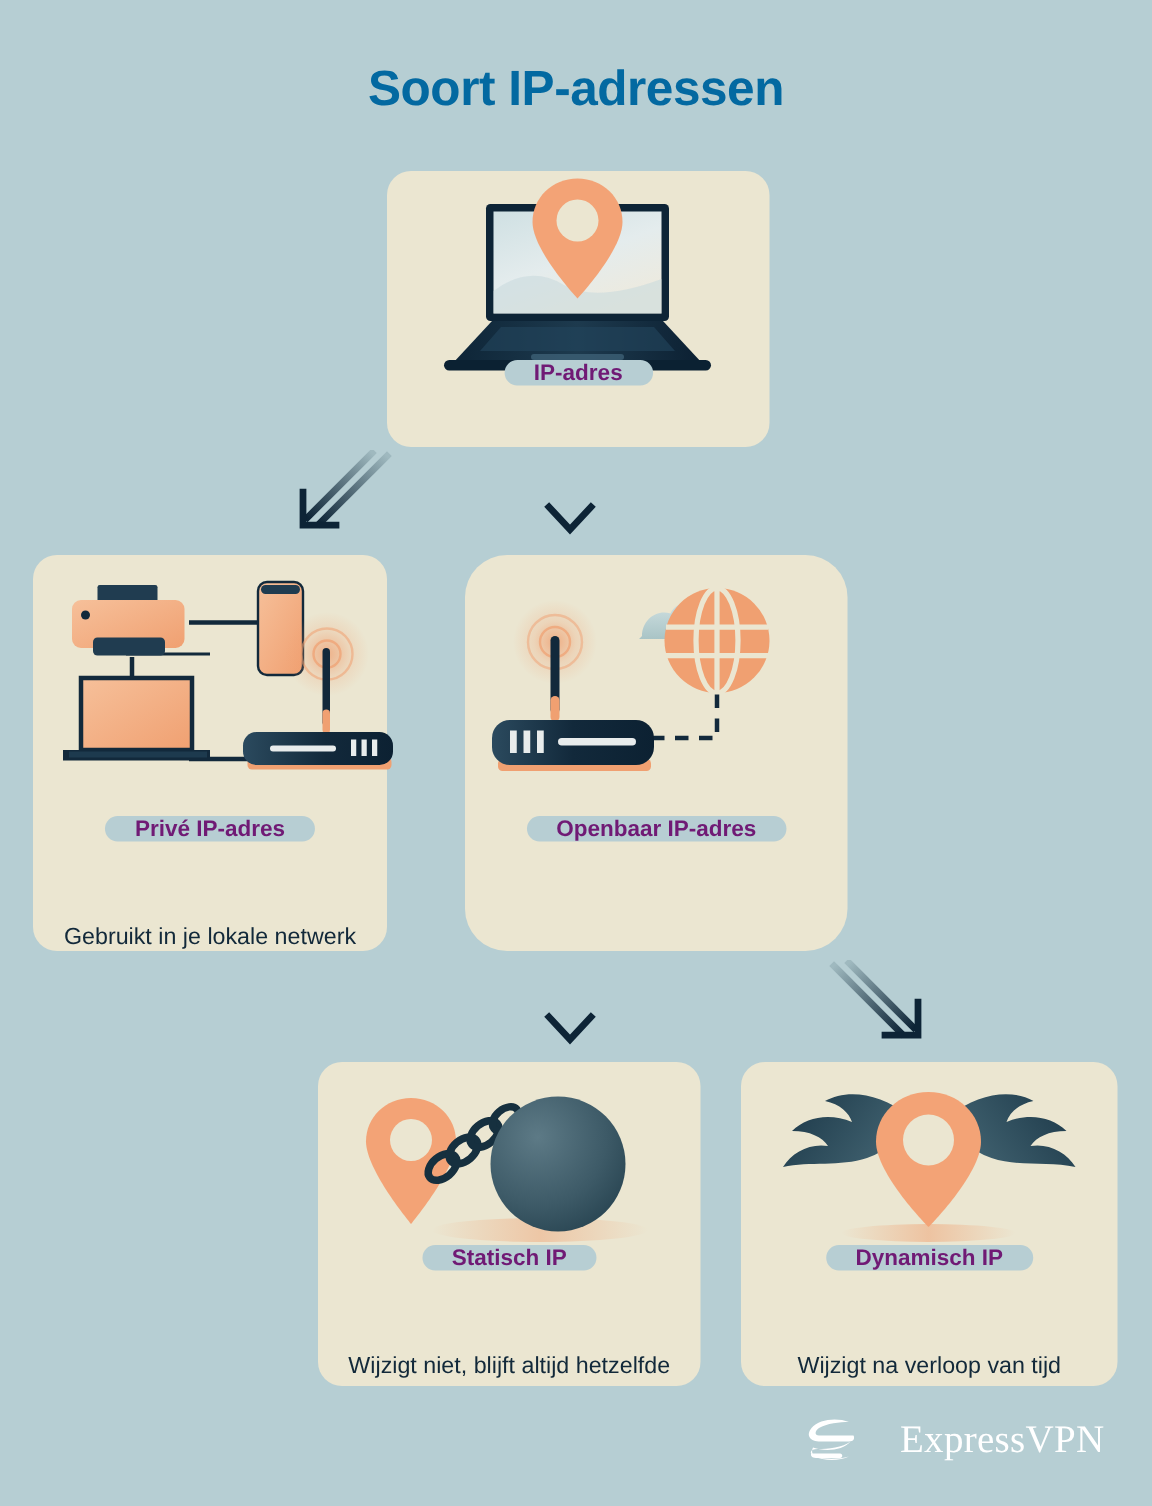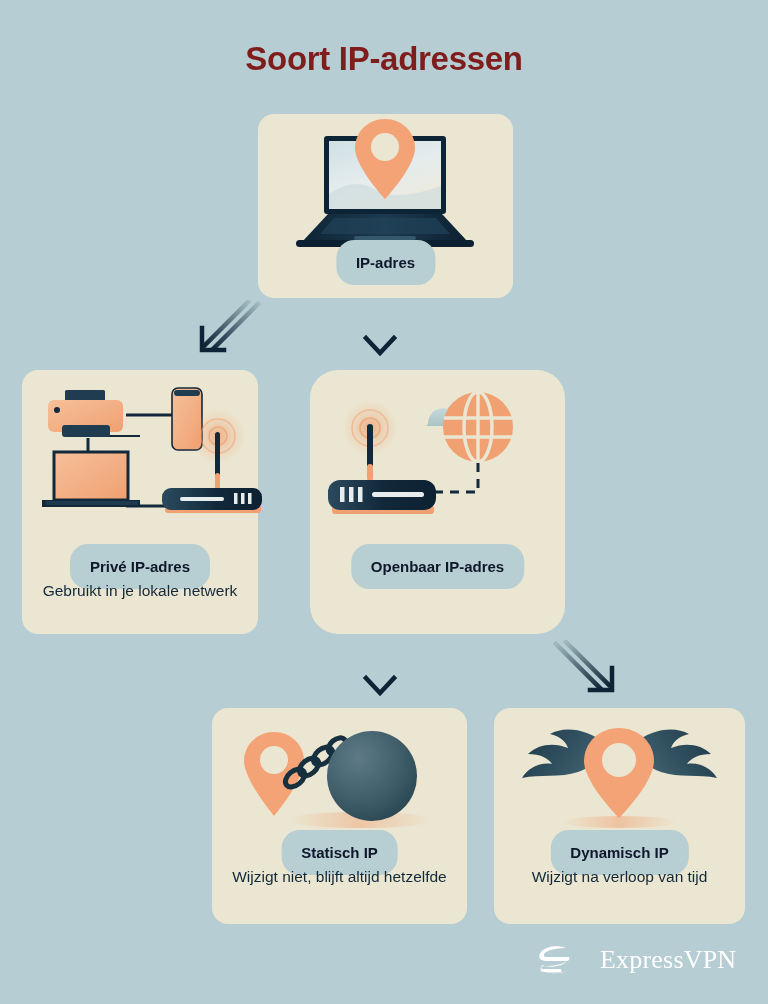--- a/index.html
+++ b/index.html
@@ -12,21 +12,21 @@
     position:relative;
   }
   .stage{position:absolute;inset:0;}
 
   
   .title{
     position:absolute;left:0;right:0;top:40px;
     text-align:center;
     font-size:33px;font-weight:bold;
     letter-spacing:-0.3px;
-    color:#7f1d1d;
+    color:#0369a1;
   }
 
   
   .card{
     position:absolute;
     background:#ebe6d1;
     border-radius:16px;
     box-sizing:border-box;
   }
   .card-top   {left:258px;top:114px;width:255px;height:184px;}
@@ -35,32 +35,33 @@
   .card-stat  {left:212px;top:708px;width:255px;height:216px;}
   .card-dyn   {left:494px;top:708px;width:251px;height:216px;}
 
   .art{position:absolute;left:0;right:0;top:0;}
 
   .pill{
     position:absolute;
     left:50%;transform:translateX(-50%);
     background:#b7ced3;
     border-radius:18px;
-    padding:14px 20px;
+    padding:0 20px;
     font-size:15px;font-weight:bold;
-    color:#0f172a;
+    color:#701a75;
     white-space:nowrap;
     text-align:center;
   }
   .caption{
     position:absolute;left:8px;right:8px;
     text-align:center;
     font-size:15.5px;
     line-height:21px;
     color:#12293a;
+    margin-top:34px;
   }
 
   
   .arrow{position:absolute;}
 
   
   .logo{
     position:absolute;left:536px;top:944px;
     display:flex;align-items:center;gap:28px;
   }

